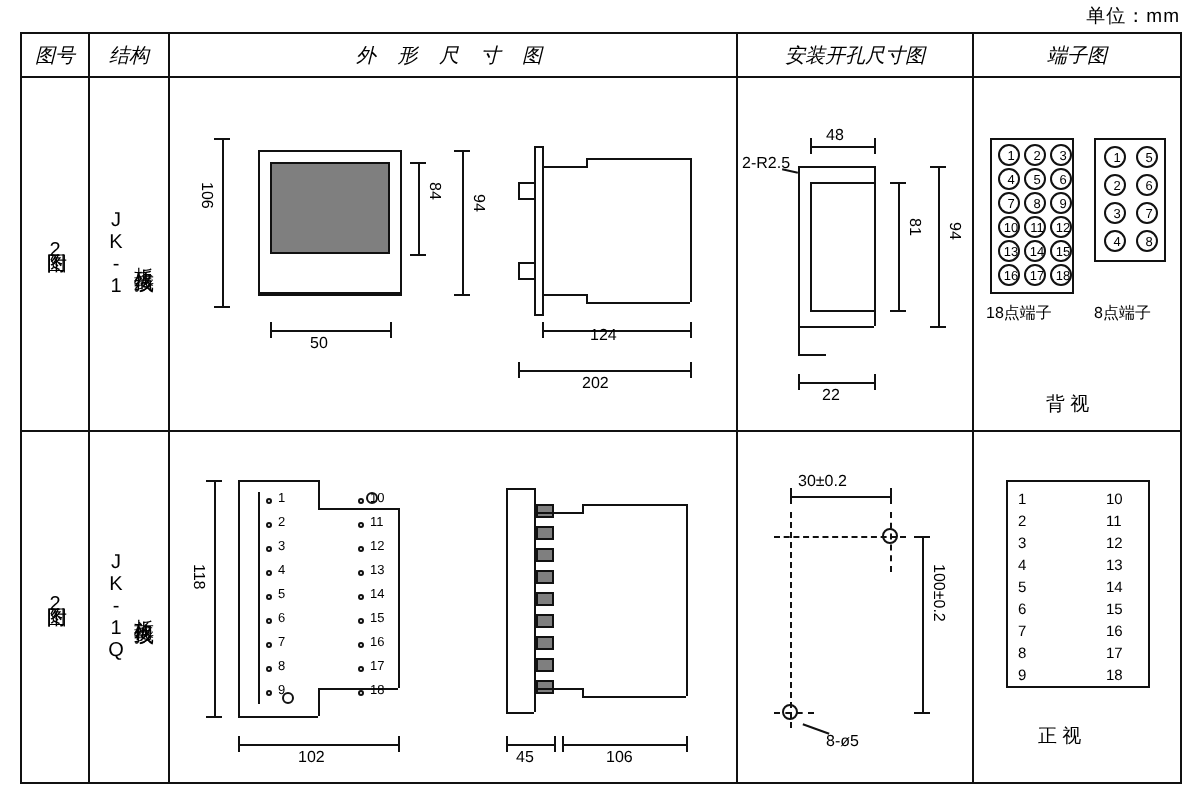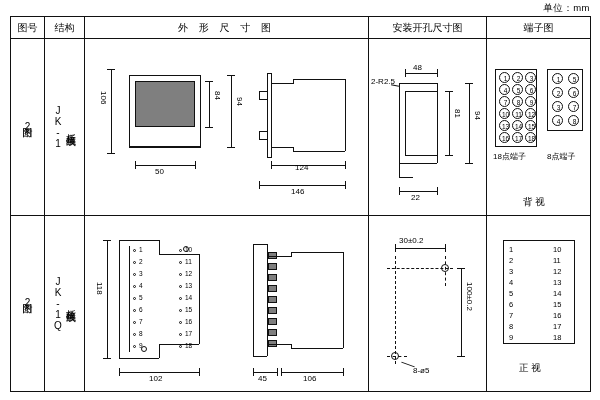--- a/index.html
+++ b/index.html
@@ -25,21 +25,21 @@
   }
   table.main td, table.main th {
     border: 1px solid #111;
     padding: 0;
     vertical-align: middle;
     text-align: center;
     font-weight: normal;
     font-size: 10px;
   }
   thead td { height: 22px; }
-  .hdr { font-size: 10.5px; }
+  .hdr { font-size: 10.5px; font-style: italic; }
   .hdr.wide { letter-spacing: 4px; }
 
   .col-a { width: 34px; }
   .col-b { width: 40px; }
   .col-c { width: 284px; }
   .col-d { width: 118px; }
   .col-e { width: 104px; }
 
   .row1 { height: 176px; }
   .row2 { height: 176px; }
@@ -159,21 +159,21 @@
             <div class="ln vl" style="left:260px; top:40px; height:72px;"></div>
 
             <div class="ln hl" style="left:186px; top:126px; width:74px;"></div>
             <div class="ln vl" style="left:186px; top:122px; height:8px;"></div>
             <div class="ln vl" style="left:260px; top:122px; height:8px;"></div>
             <div class="lbl" style="left:210px; top:124px;">124</div>
 
             <div class="ln hl" style="left:174px; top:146px; width:86px;"></div>
             <div class="ln vl" style="left:174px; top:142px; height:8px;"></div>
             <div class="ln vl" style="left:260px; top:142px; height:8px;"></div>
-            <div class="lbl" style="left:206px; top:148px;">146</div>
+            <div class="lbl" style="left:206px; top:148px;">202</div>
           </div>
         </td>
 
         <td>
           <div class="cellbox">
 
             <div class="ln vl" style="left:30px; top:44px; height:80px;"></div>
             <div class="ln hl" style="left:30px; top:44px; width:38px;"></div>
             <div class="ln hl" style="left:30px; top:124px; width:38px;"></div>
             <div class="ln vl" style="left:68px; top:44px; height:80px;"></div>

